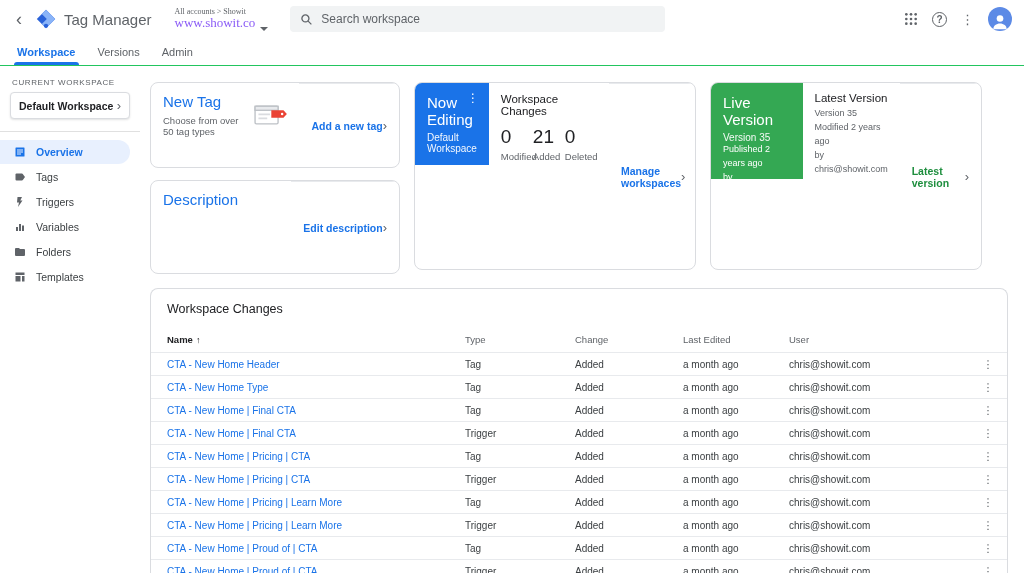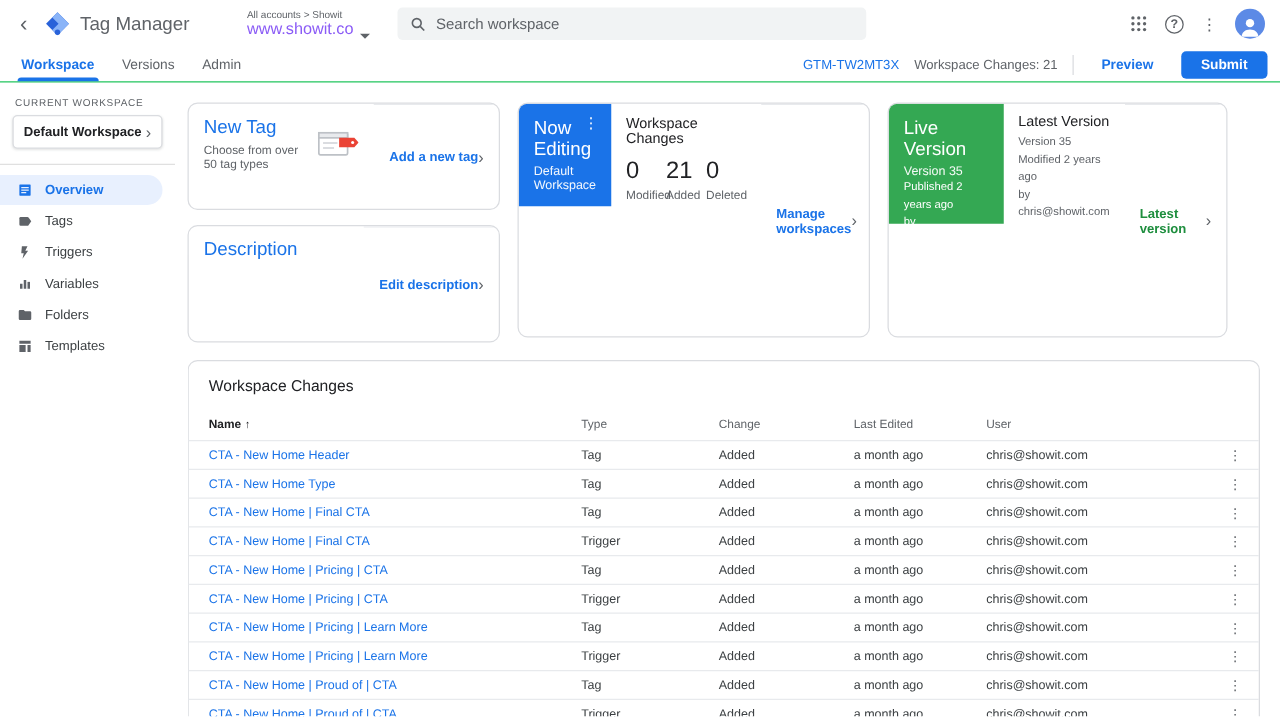--- a/index.html
+++ b/index.html
@@ -4,21 +4,21 @@
 <style>
   * { box-sizing: border-box; margin: 0; padding: 0; }
   html,body { width:1024px; height:574px; overflow:hidden; background:#fff;
     font-family:"Liberation Sans", sans-serif; color:#202124; }
 
   
   .topbar { height:38px; display:flex; align-items:center; padding:0 12px 0 8px; background:#fff; }
   .back-btn { width:22px; font-size:18px; color:#5f6368; text-align:center; cursor:pointer; line-height:1; }
   .logo { margin-left:6px; display:flex; align-items:center; }
   .app-title { font-size:15px; color:#5f6368; margin-left:8px; white-space:nowrap; }
-  .account { margin-left:46px; line-height:1.15; cursor:pointer; }
+  .account { margin-left:23px; line-height:1.15; cursor:pointer;font-family:Liberation Serif, serif; }
   .account-path { font-size:8px; color:#5f6368; }
   .container-name { font-size:13px; color:#8b5cf6; display:flex; align-items:flex-end; gap:5px; }
   .caret-down { width:0; height:0; border-left:4px solid transparent; border-right:4px solid transparent; border-top:4px solid #5f6368; }
   .search { margin-left:22px; width:375px; height:26px; background:#f1f3f4; border-radius:4px;
     display:flex; align-items:center; padding:0 10px; gap:8px; }
   .search input { flex:1; border:none; background:transparent; outline:none; font-size:12px; color:#3c4043; }
   .search input::placeholder { color:#5f6368; }
   .topbar-right { margin-left:auto; display:flex; align-items:center; gap:14px; }
   .icon-btn { color:#5f6368; cursor:pointer; display:flex; align-items:center; justify-content:center; }
   .help-circle { width:15px; height:15px; border:1.5px solid #5f6368; border-radius:50%; font-size:10px;
@@ -148,27 +148,20 @@
           <path d="M4 22c0-4.4 3.6-7 8-7s8 2.6 8 7z"></path>
       </svg>
     </span>
   </div>
 </header>
 
 <nav class="tabbar">
   <div class="tab active">Workspace</div>
   <div class="tab">Versions</div>
   <div class="tab">Admin</div>
-  <div class="tabbar-right">
-    <span class="gtm-id">GTM-TW2MT3X</span>
-    <span class="changes-summary">Workspace Changes: 21</span>
-    <span class="vdiv"></span>
-    <span class="preview-btn">Preview</span>
-    <span class="submit-btn">Submit</span>
-  </div>
 </nav>
 
 <div class="content">
 
   <aside class="sidebar">
     <div class="sidebar-label">CURRENT WORKSPACE</div>
     <div class="workspace-select">
       <span>Default Workspace</span>
       <span class="chev">›</span>
     </div>

